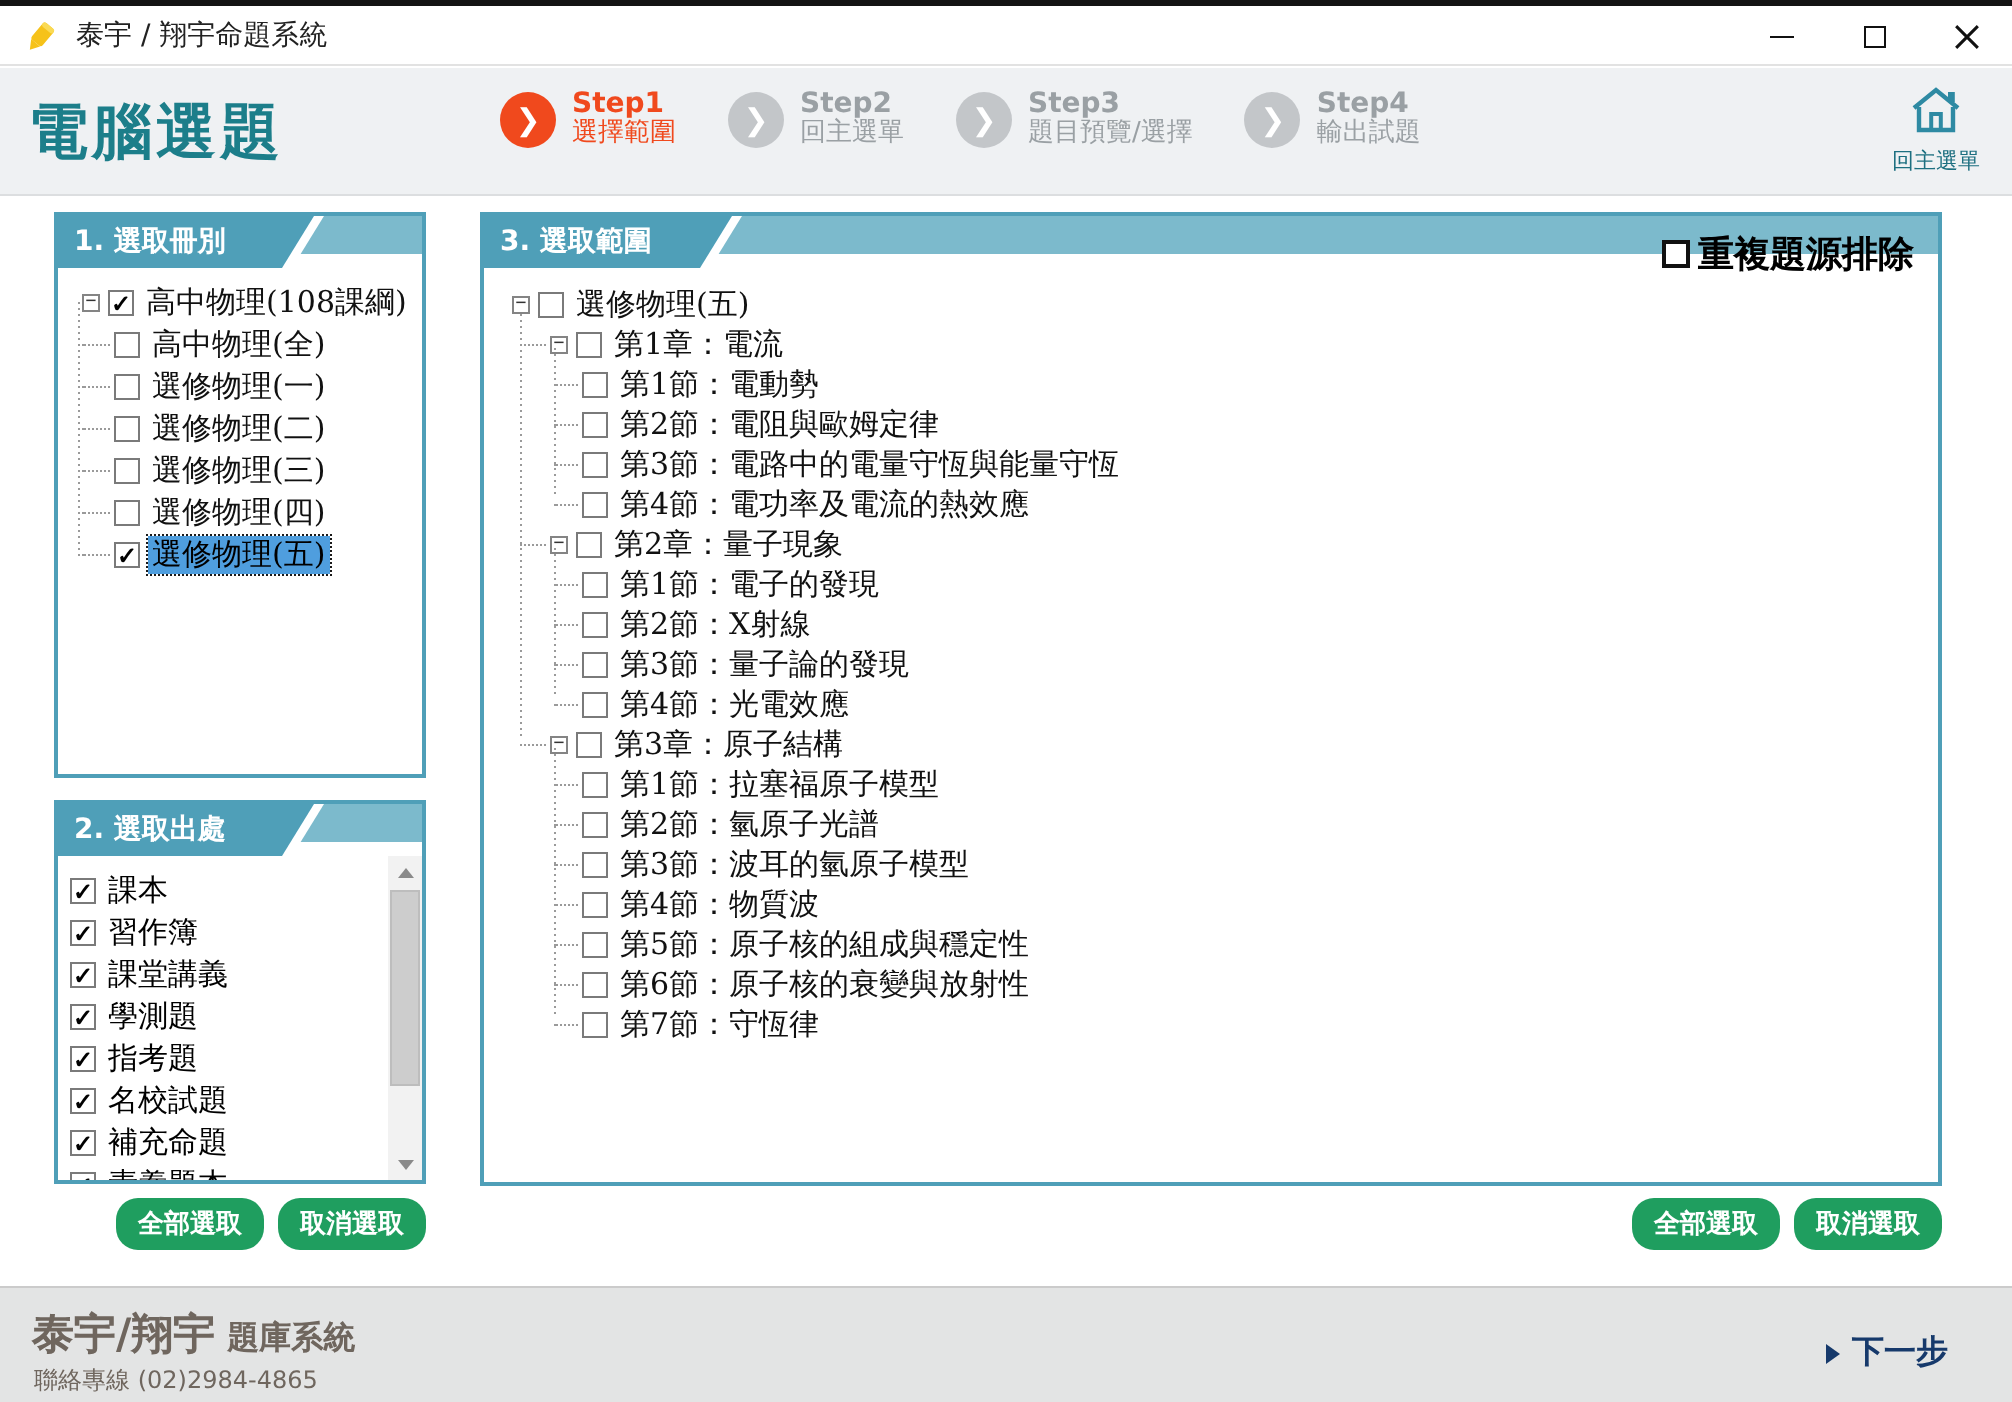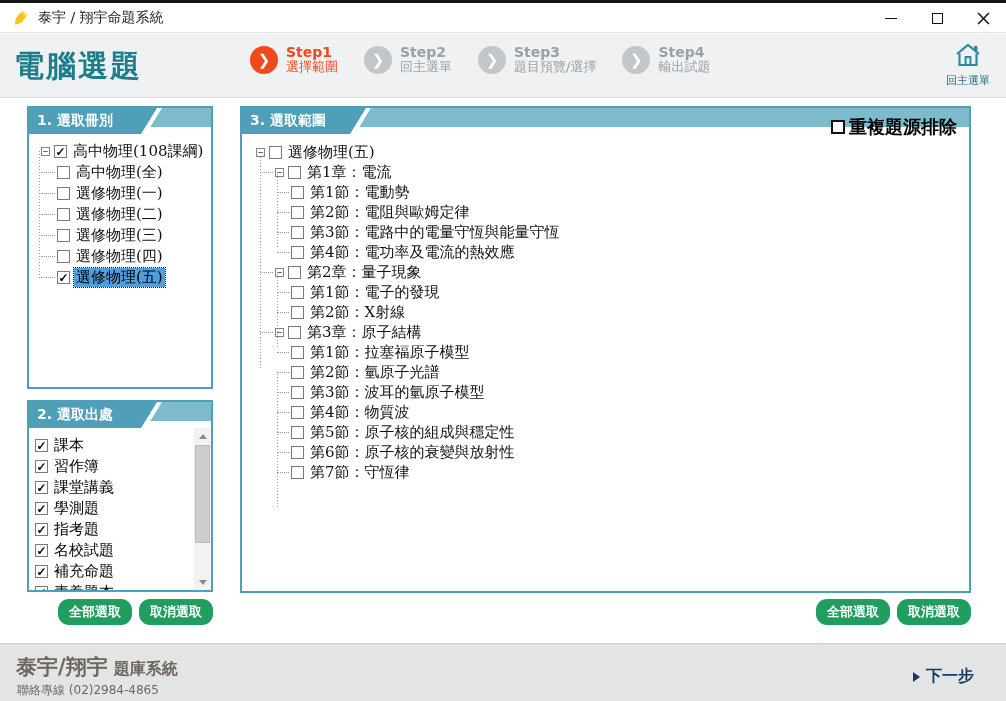--- a/index.html
+++ b/index.html
@@ -339,20 +339,30 @@
         <span class="dots" style="width: 12px; margin-left: 21px;"></span>
         <span class="cb"></span>
         <span class="tlabel">第1節：電子的發現</span>
       </div>
       <div class="trow">
         <span class="dots" style="width: 12px; margin-left: 21px;"></span>
         <span class="cb"></span>
         <span class="tlabel">第2節：X射線</span>
       </div>
       <div class="trow">
+        <span class="dots" style="width: 12px; margin-left: 21px;"></span>
+        <span class="cb"></span>
+        <span class="tlabel">第3節：量子論的發現</span>
+      </div>
+      <div class="trow">
+        <span class="dots" style="width: 12px; margin-left: 21px;"></span>
+        <span class="cb"></span>
+        <span class="tlabel">第4節：光電效應</span>
+      </div>
+      <div class="trow">
         <span class="dots" style="width: 13px; margin-left: 4px;"></span>
         <span class="expander">−</span>
         <span class="cb"></span>
         <span class="tlabel">第3章：原子結構</span>
       </div>
       <div class="trow">
         <span class="dots" style="width: 12px; margin-left: 21px;"></span>
         <span class="cb"></span>
         <span class="tlabel">第1節：拉塞福原子模型</span>
       </div>

